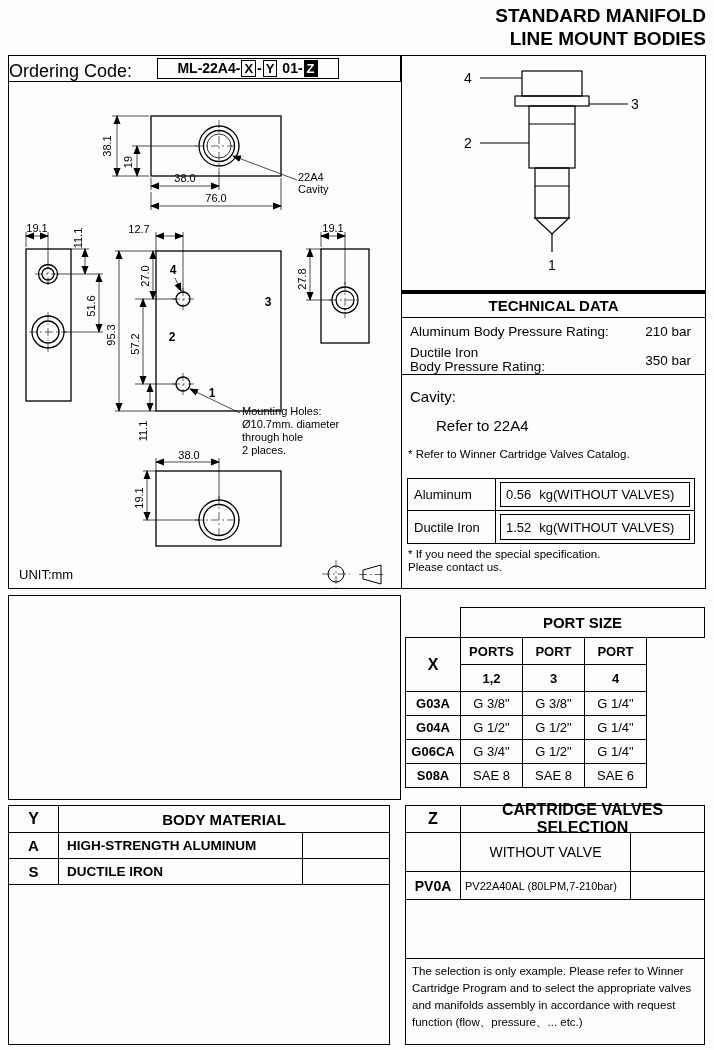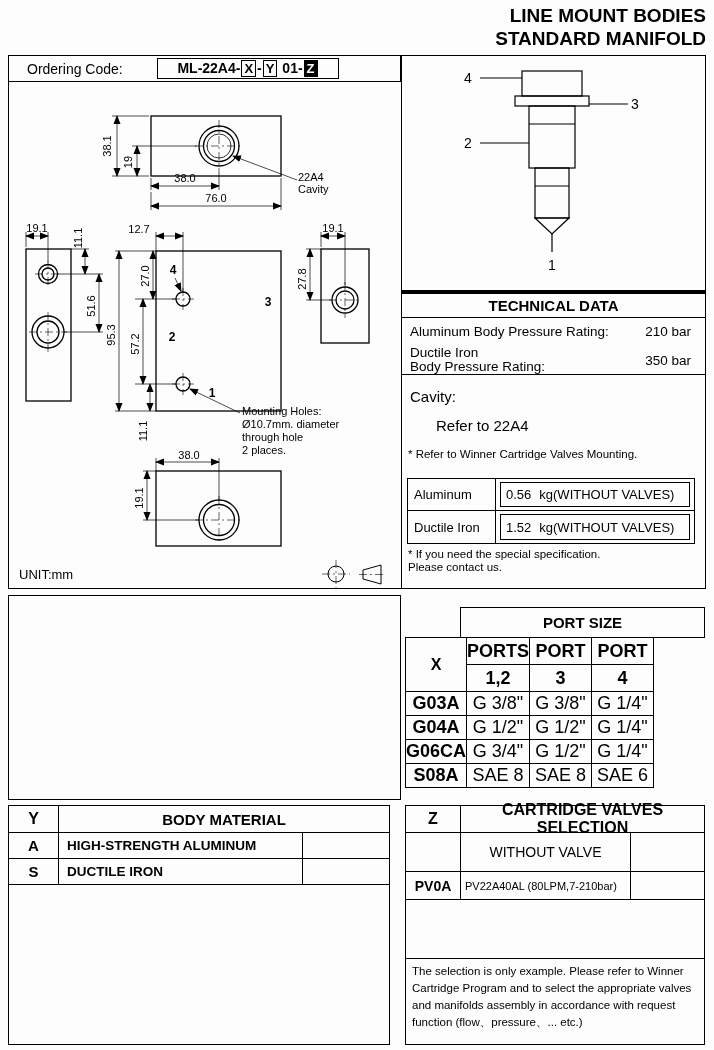--- a/index.html
+++ b/index.html
@@ -11,36 +11,36 @@
   .cell { position:absolute; display:flex; align-items:center; }
   .cc { justify-content:center; text-align:center; }
   .br { border-right:1px solid #000; }
   .bb { border-bottom:1px solid #000; }
   .box { border:1px solid #000; }
   .cbox { display:inline-block; border:1px solid #000; min-width:14px; line-height:15px;
           padding:0 2px; margin:0 1px; font-size:13px; text-align:center; }
   .zbox { background:#000; color:#fff; }
   svg text { font-family:"Liberation Sans","DejaVu Sans",sans-serif; fill:#000; stroke:none; }
   .pt { position:absolute; border-collapse:collapse; table-layout:fixed; background:#fdfdfd; }
-  .pt td { border:1px solid #000; text-align:center; font-size:18px; padding:0; }
+  .pt td { border:1px solid #000; text-align:center; font-size:13px; padding:0; }
 </style>
 </head>
 <body>
 
 <div class="page">
 
   <div class="abs bold" style="right:8px; top:4px; font-size:19px; line-height:23px; text-align:right;">
+    <div>STANDARD MANIFOLD</div>
     <div>LINE MOUNT BODIES</div>
-    <div>STANDARD MANIFOLD</div>
   </div>
 
   <div class="abs box" style="left:8px; top:55px; width:698px; height:534px;">
 
     <div class="abs br bb" style="left:0; top:0; width:392px; height:26px;">
-      <span class="abs" style="left:18px; top:5px; font-size:14px;">Ordering Code:</span>
+      <span class="abs" style="left:0; top:5px; font-size:18px;">Ordering Code:</span>
       <div class="abs box bold" style="left:148px; top:2px; width:182px; height:21px; line-height:18px; text-align:center; font-size:14px;">
         <span>ML-22A4-</span><span class="cbox">X</span><span>-</span><span class="cbox">Y</span><span> 01-</span><span class="cbox zbox">Z</span>
       </div>
     </div>
 
     <svg class="abs" style="left:0; top:26px;" width="392" height="506" viewBox="0 0 392 506">
       <defs>
         <marker id="arrL" markerWidth="9" markerHeight="9" refX="8" refY="4.5" orient="auto-start-reverse" markerUnits="userSpaceOnUse">
           <path d="M0,1 L9,4.5 L0,8 Z" fill="#000"></path>
         </marker>
@@ -229,21 +229,21 @@
           <span style="line-height:14px;">
             <span>Ductile Iron</span><br>
             <span>Body Pressure Rating:</span>
           </span>
           <span style="margin-left:auto;">350 bar</span>
         </div>
       </div>
 
       <span class="abs" style="left:8px; top:332px; font-size:15px;">Cavity:</span>
       <span class="abs" style="left:34px; top:361px; font-size:15px;">Refer to 22A4</span>
-      <span class="abs" style="left:6px; top:392px; font-size:11.5px;">* Refer to Winner Cartridge Valves Mounting.</span>
+      <span class="abs" style="left:6px; top:392px; font-size:11.5px;">* Refer to Winner Cartridge Valves Catalog.</span>
 
       <div class="abs box" style="left:5px; top:422px; width:288px; height:66px;">
         <div style="display:flex; height:32px; border-bottom:1px solid #000;">
           <div class="br" style="width:88px; display:flex; align-items:center; padding-left:6px; font-size:13px;">Aluminum</div>
           <div style="flex:1; display:flex;">
             <div class="box" style="flex:1; margin:3px 4px; display:flex; align-items:center; padding:0 5px; font-size:13px;">
               <span>0.56</span>
               <span style="margin-left:8px;">kg(WITHOUT VALVES)</span>
             </div>
           </div>

